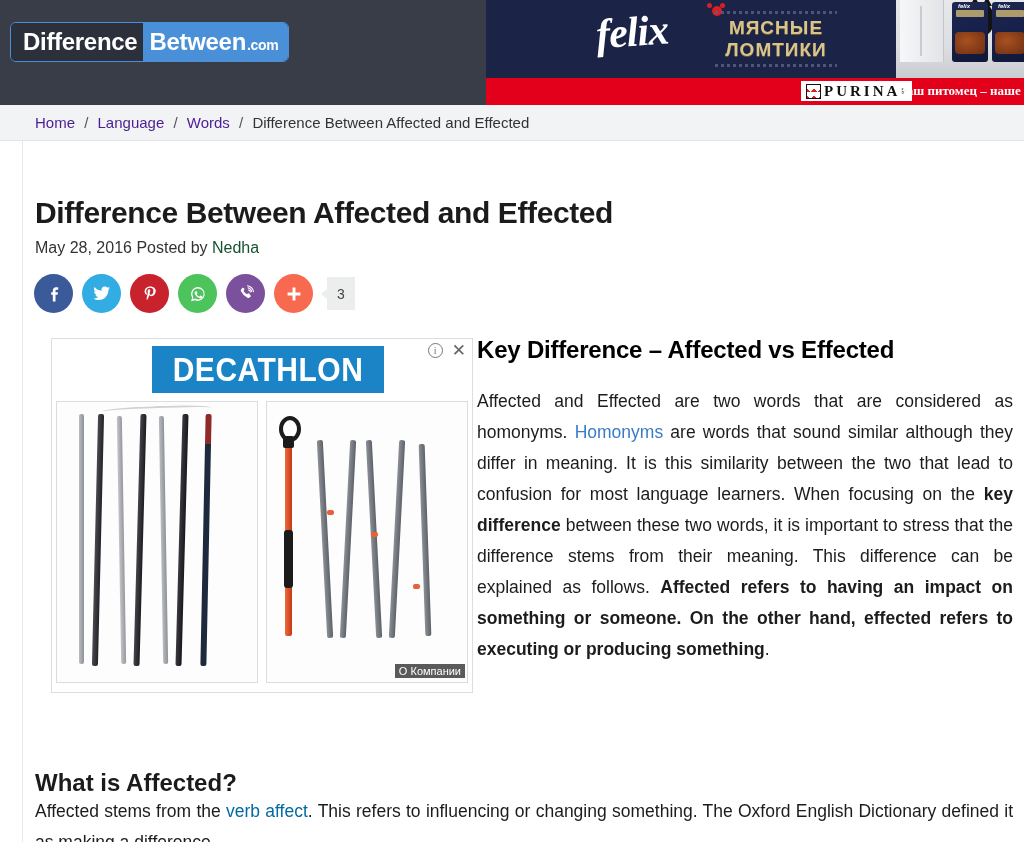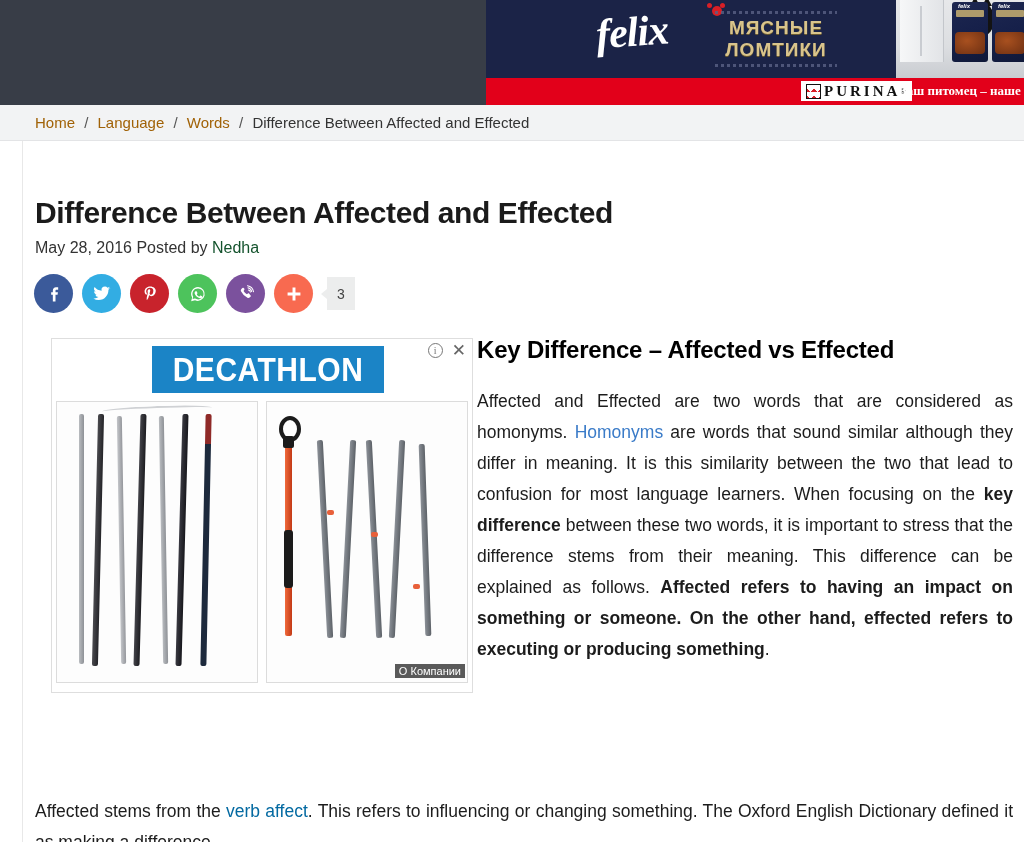--- a/index.html
+++ b/index.html
@@ -193,21 +193,21 @@
     width: 1024px; height: 36px;
     background: #f2f3f4;
     border-bottom: 1px solid #e3e4e6;
     position: relative;
   }
   .crumbs {
     position: absolute; left: 35px; top: 9px;
     font-size: 15px; color: #333333;
     white-space: nowrap;
   }
-  .crumbs a { color: #a16207; text-decoration: none; }
+  .crumbs a { color: #4c1d95; text-decoration: none; }
   .crumbs .sep { color: #555; margin: 0 5px; }
   .crumb-cur { color: #333333; }
 
   
   .shell {
     position: relative;
     width: 1024px;
     height: 701px;
     background: #ffffff;
   }
@@ -349,20 +349,27 @@
     text-align: justify;
     margin: 0;
   }
   .sec-body a { color: #0369a1; text-decoration: none; }
 </style>
 </head>
 <body>
 
 <div class="topbar">
 
+  <div class="logo-wrap">
+    <div class="logo-a">Difference</div>
+    <div class="logo-b">
+      <span>Between</span>
+      <span class="logo-dotcom">.com</span>
+    </div>
+  </div>
 
   <div class="adbanner">
     <div class="ad-dark"></div>
 
     <div class="felix-logo">felix</div>
     <div class="felix-paw"></div>
 
     <div class="ad-ru">
       <div class="ad-ru-rule"></div>
       <div class="ad-ru-l1">МЯСНЫЕ</div>
@@ -496,16 +503,17 @@
         </div>
 
       </div>
     </div>
 
     <div class="rightcol">
       <h2 class="key-head">Key Difference – Affected vs Effected</h2>
       <p class="bodytext"><span>Affected and Effected are two words that are considered as homonyms. </span><a href="#">Homonyms</a><span> are words that sound similar although they differ in meaning. It is this similarity between the two that lead to confusion for most language learners. When focusing on the </span><b>key difference</b><span> between these two words, it is important to stress that the difference stems from their meaning. This difference can be explained as follows. </span><b>Affected refers to having an impact on something or someone. On the other hand, effected refers to executing or producing something</b><span>.</span></p>
     </div>
 
+    <h2 class="sec-head">What is Affected?</h2>
     <p class="sec-body"><span>Affected stems from the </span><a href="#">verb affect</a><span>. This refers to influencing or changing something. The Oxford English Dictionary defined it as making a difference.</span></p>
 
   </div>
 </div>
 
 </body></html>

